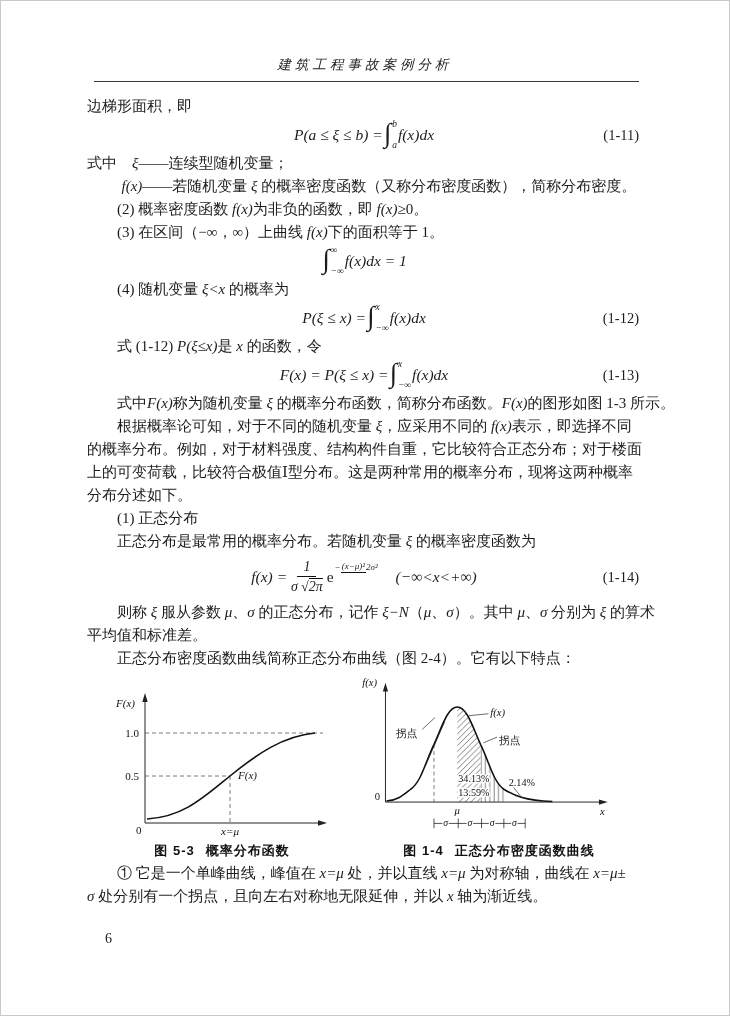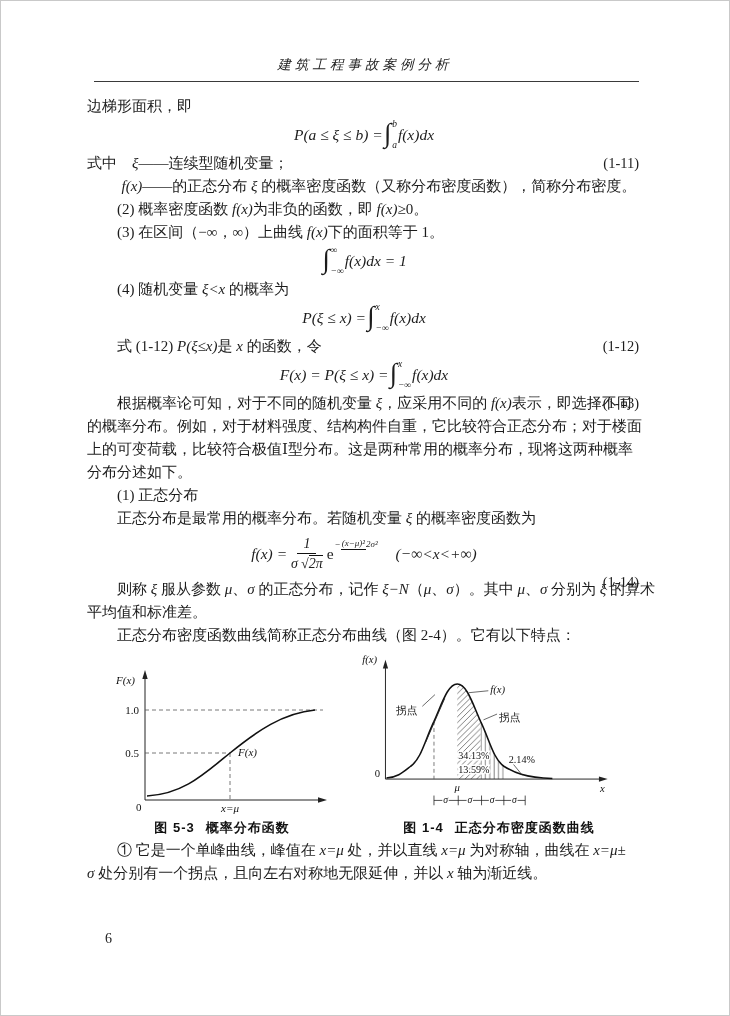--- a/index.html
+++ b/index.html
@@ -17,21 +17,21 @@
   .content{position:absolute;top:94px;left:86px;width:554px;}
   .line{font-size:15px;line-height:23px;white-space:nowrap;}
   .txt{font-style:normal;}
   .math{font-style:italic;font-family:"Liberation Serif","DejaVu Serif",serif;}
   .kai{font-style:italic;}
   .eq-row{position:relative;display:flex;justify-content:center;align-items:center;
     min-height:30px;margin:2px 0;font-size:15.5px;}
   .eq-14{min-height:44px;}
   .eq-body{display:inline-flex;align-items:center;font-style:italic;}
   .eq-no{position:absolute;right:2px;top:50%;transform:translateY(-50%);
-    font-style:normal;font-size:14.5px;margin-top:28px;}
+    font-style:normal;font-size:14.5px;}
   .intwrap{display:inline-flex;align-items:center;margin:0 1px;}
   .int{font-size:27px;font-style:normal;line-height:1;transform:translateY(-2px);}
   .lims{display:inline-flex;flex-direction:column;justify-content:space-between;
     height:30px;font-size:9.5px;line-height:1;margin-left:1px;font-style:italic;}
   .frac{display:inline-flex;flex-direction:column;align-items:center;margin:0 4px;
     line-height:1.15;font-size:14px;vertical-align:middle;}
   .frac .num{padding:0 6px 1px;border-bottom:1px solid #111;}
   .frac .den{padding-top:1px;display:inline-flex;align-items:flex-end;}
   .rad{margin-left:3px;font-style:normal;}
   .sqrt-arg{border-top:1px solid #111;}
@@ -75,21 +75,21 @@
               <span>a</span>
             </span>
           </span>
           <span>f(x)dx</span>
         </span>
       <span class="eq-no">(1-11)</span>
     </div>
 
     <div>
         <div class="line" style="padding-left: 0em;"><span class="txt">式中　</span><span class="math">ξ</span><span class="txt">——连续型随机变量；</span></div>
-        <div class="line" style="padding-left: 2.3em;"><span class="math">f(x)</span><span class="txt">——的正态分布 </span><span class="math">ξ</span><span class="txt"> 的概率密度函数（又称分布密度函数），简称分布密度。</span></div>
+        <div class="line" style="padding-left: 2.3em;"><span class="math">f(x)</span><span class="txt">——若随机变量 </span><span class="math">ξ</span><span class="txt"> 的概率密度函数（又称分布密度函数），简称分布密度。</span></div>
         <div class="line" style="padding-left: 2em;"><span class="txt">(2) 概率密度函数 </span><span class="math">f(x)</span><span class="txt">为非负的函数，即 </span><span class="math">f(x)</span><span class="txt">≥0。</span></div>
         <div class="line" style="padding-left: 2em;"><span class="txt">(3) 在区间（−∞，∞）上曲线 </span><span class="math">f(x)</span><span class="txt">下的面积等于 1。</span></div>
       </div>
 
     <div class="eq-row">
       <span class="eq-body">
           <span class="intwrap">
             <span class="int">∫</span>
             <span class="lims">
               <span>∞</span>
@@ -132,20 +132,21 @@
               <span>x</span>
               <span>−∞</span>
             </span>
           </span>
           <span>f(x)dx</span>
         </span>
       <span class="eq-no">(1-13)</span>
     </div>
 
     <div>
+        <div class="line" style="padding-left: 2em;"><span class="txt">式中</span><span class="math">F(x)</span><span class="txt">称为随机变量 </span><span class="math">ξ</span><span class="txt"> 的概率分布函数，简称分布函数。</span><span class="math">F(x)</span><span class="txt">的图形如图 1-3 所示。</span></div>
         <div class="line" style="padding-left: 2em;"><span class="txt">根据概率论可知，对于不同的随机变量 </span><span class="math">ξ</span><span class="txt">，应采用不同的 </span><span class="math">f(x)</span><span class="txt">表示，即选择不同</span></div>
         <div class="line" style="padding-left: 0em;"><span class="txt">的概率分布。例如，对于材料强度、结构构件自重，它比较符合正态分布；对于楼面</span></div>
         <div class="line" style="padding-left: 0em;"><span class="txt">上的可变荷载，比较符合极值Ⅰ型分布。这是两种常用的概率分布，现将这两种概率</span></div>
         <div class="line" style="padding-left: 0em;"><span class="txt">分布分述如下。</span></div>
         <div class="line" style="padding-left: 2em;"><span class="txt">(1) 正态分布</span></div>
         <div class="line" style="padding-left: 2em;"><span class="txt">正态分布是最常用的概率分布。若随机变量 </span><span class="math">ξ</span><span class="txt"> 的概率密度函数为</span></div>
       </div>
 
     <div class="eq-row eq-14">
       <span class="eq-body">

